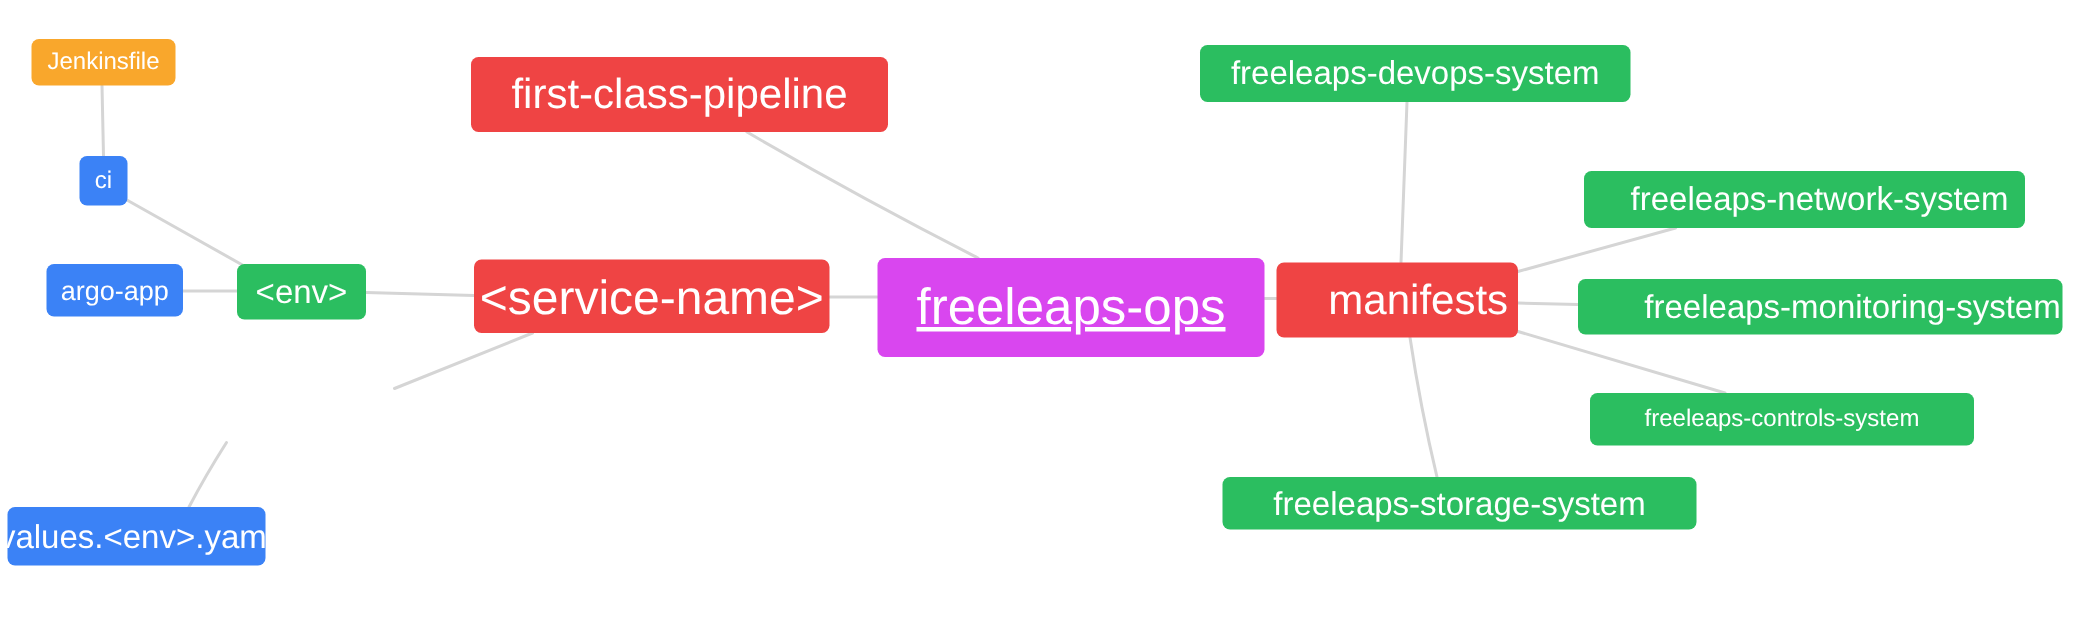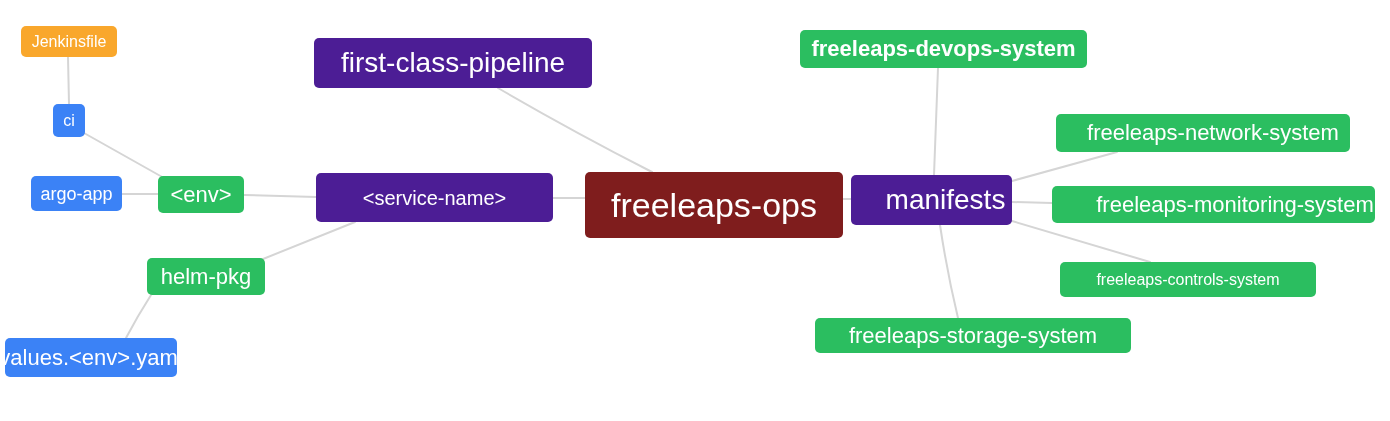--- a/index.html
+++ b/index.html
@@ -32,37 +32,37 @@
     display: flex;
     align-items: center;
     justify-content: center;
     color: #ffffff;
     border-radius: 5px;
     box-sizing: border-box;
     white-space: nowrap;
     cursor: pointer;
     line-height: 1;
   }
-  .blue   { background: #4c1d95; }
+  .blue   { background: #ef4444; }
   .green  { background: #2bbe60; }
   .red    { background: #3b82f6; }
   .orange { background: #f9a72c; text-align: center; }
-  .dark   { background: #7f1d1d; }
+  .dark   { background: #d946ef; text-decoration: underline; }
 
   .n-jenkinsfile { left: 21px;  top: 26px;  width: 96px;  height: 31px; font-size: 16px; }
   .n-ci          { left: 53px;  top: 104px; width: 32px;  height: 33px; font-size: 16px; }
   .n-argo        { left: 31px;  top: 176px; width: 91px;  height: 35px; font-size: 18px; }
   .n-env         { left: 158px; top: 176px; width: 86px;  height: 37px; font-size: 22px; }
   .n-helm        { left: 147px; top: 258px; width: 118px; height: 37px; font-size: 22px; }
   .n-values      { left: 5px;   top: 338px; width: 172px; height: 39px; font-size: 22px; }
   .n-pipeline    { left: 314px; top: 38px;  width: 278px; height: 50px; font-size: 28px; }
-  .n-service     { left: 316px; top: 173px; width: 237px; height: 49px; font-size: 20px; }
+  .n-service     { left: 316px; top: 173px; width: 237px; height: 49px; font-size: 32px; }
   .n-ops         { left: 585px; top: 172px; width: 258px; height: 66px; font-size: 34px; }
   .n-manifests   { left: 851px; top: 175px; width: 161px; height: 50px; font-size: 28px; padding-left: 28px; }
-  .n-devops      { left: 800px; top: 30px;  width: 287px; height: 38px; font-size: 22px; font-weight: bold; }
+  .n-devops      { left: 800px; top: 30px;  width: 287px; height: 38px; font-size: 22px; }
   .n-network     { left: 1056px;top: 114px; width: 294px; height: 38px; font-size: 22px; padding-left: 20px; }
   .n-monitoring  { left: 1052px;top: 186px; width: 323px; height: 37px; font-size: 22px; padding-left: 43px; }
   .n-controls    { left: 1060px;top: 262px; width: 256px; height: 35px; font-size: 16px; }
   .n-storage     { left: 815px; top: 318px; width: 316px; height: 35px; font-size: 22px; }
 </style>
 </head>
 <body>
 
 <div class="canvas">
 
@@ -80,21 +80,20 @@
     <path d="M1012,181 L1117,152"></path>
     <path d="M1012,202 L1052,203"></path>
     <path d="M1012,221 L1150,262"></path>
     <path d="M940,225 Q947,272 958,318"></path>
   </svg>
 
   <div class="node orange n-jenkinsfile">Jenkinsfile</div>
   <div class="node red    n-ci">ci</div>
   <div class="node red    n-argo">argo-app</div>
   <div class="node green  n-env">&lt;env&gt;</div>
-  <div class="node green  n-helm">helm-pkg</div>
   <div class="node red    n-values">values.&lt;env&gt;.yaml</div>
   <div class="node blue   n-pipeline">first-class-pipeline</div>
   <div class="node blue   n-service">&lt;service-name&gt;</div>
   <div class="node dark   n-ops">freeleaps-ops</div>
   <div class="node blue   n-manifests">manifests</div>
   <div class="node green  n-devops">freeleaps-devops-system</div>
   <div class="node green  n-network">freeleaps-network-system</div>
   <div class="node green  n-monitoring">freeleaps-monitoring-system</div>
   <div class="node green  n-controls">freeleaps-controls-system</div>
   <div class="node green  n-storage">freeleaps-storage-system</div>

